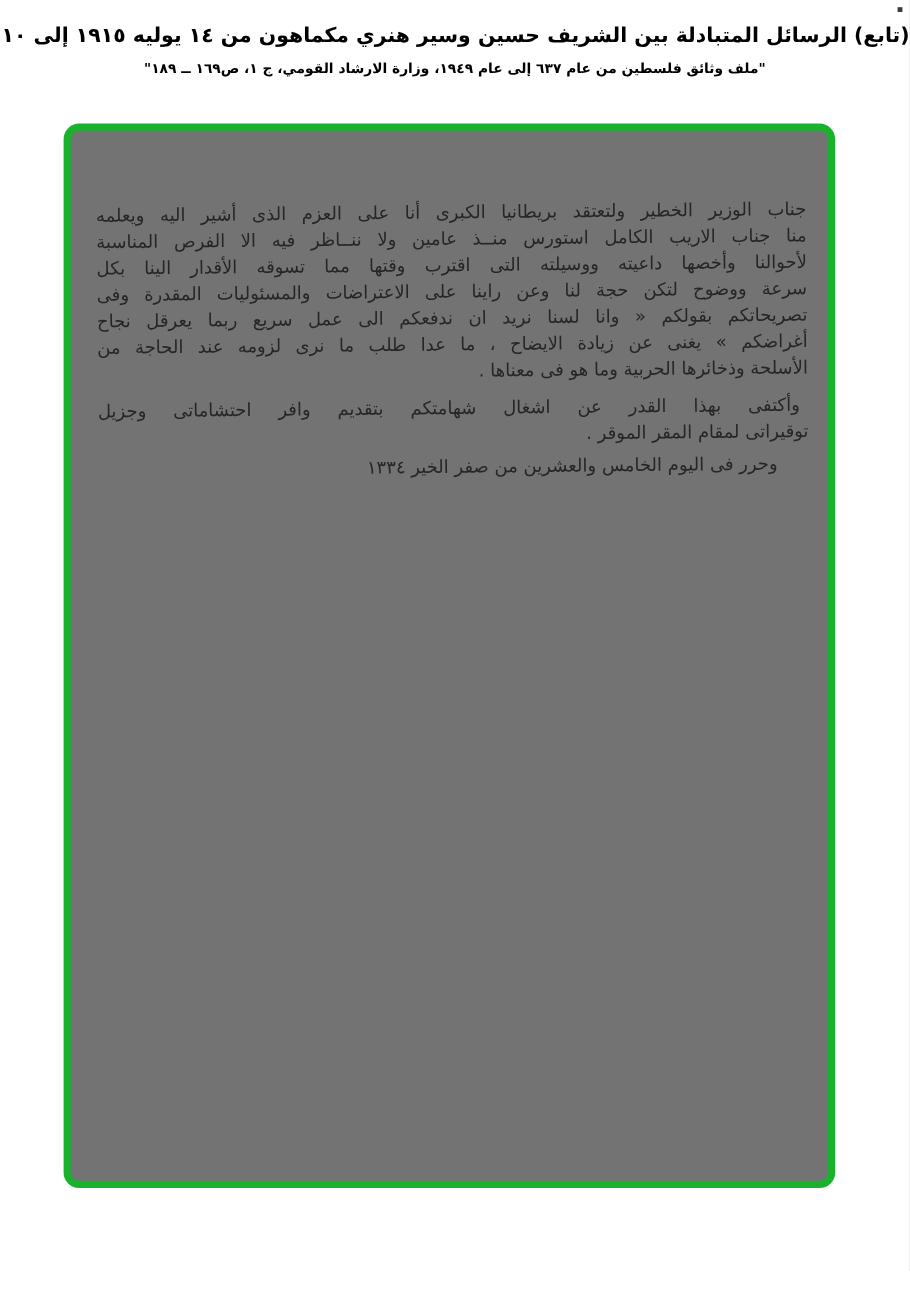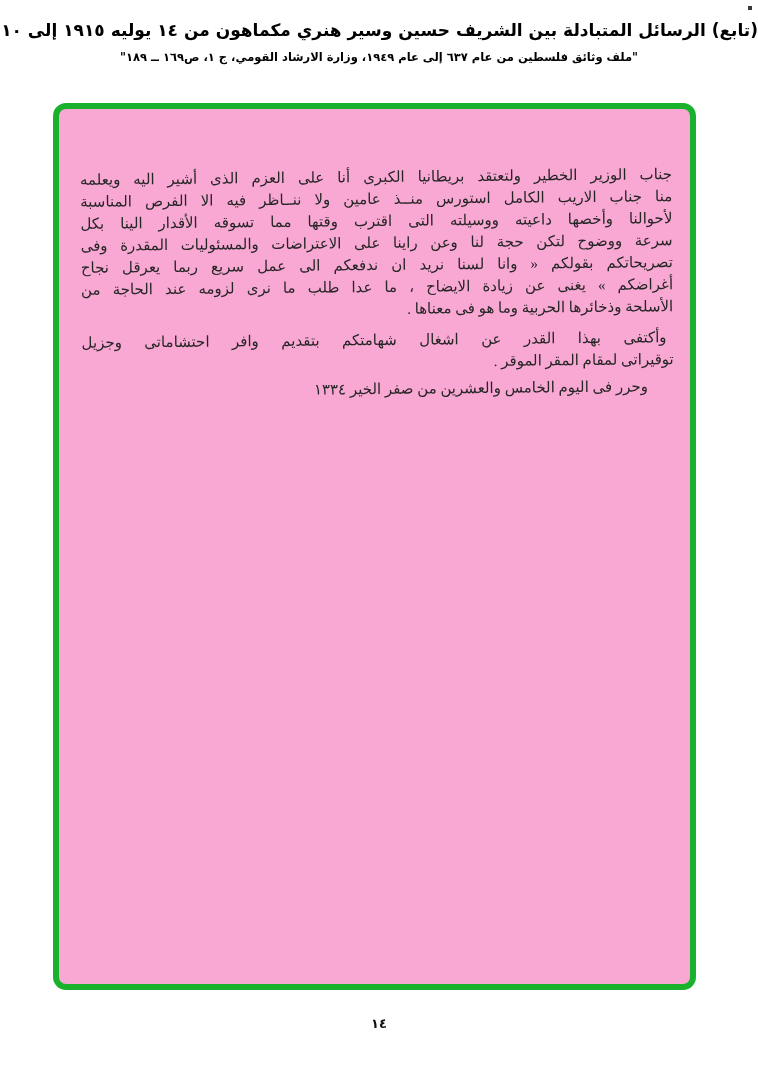--- a/index.html
+++ b/index.html
@@ -42,22 +42,21 @@
     width: 4px; height: 4px;
     background: #3a3a3a;
   }
   
   .frame {
     position: absolute;
     left: 53px; top: 103px;
     width: 643px; height: 887px;
     border: 6px solid #1ab22d;
     border-radius: 13px;
-    background: #f9a8d4;
-    font-family: Liberation Serif, serif;
+    background: #737373;
   }
   
   .scan {
     position: absolute;
     top: 57px; right: 17px;
     width: 592px;
     direction: rtl;
     font-size: 15px;
     line-height: 22px;
     color: #262626;
@@ -115,15 +114,14 @@
       <div class="rline">الأسلحة وذخائرها الحربية وما هو فى معناها .</div>
 
       <div class="jline p2-first">وأكتفى بهذا القدر عن اشغال شهامتكم بتقديم وافر احتشاماتى وجزيل</div>
       <div class="rline">توقيراتى لمقام المقر الموقر .</div>
 
       <div class="rline closing">وحرر فى اليوم الخامس والعشرين من صفر الخير ١٣٣٤</div>
     </div>
 
   </div>
 
-  <div class="page-number">١٤</div>
 
 </div>
 
 </body></html>

